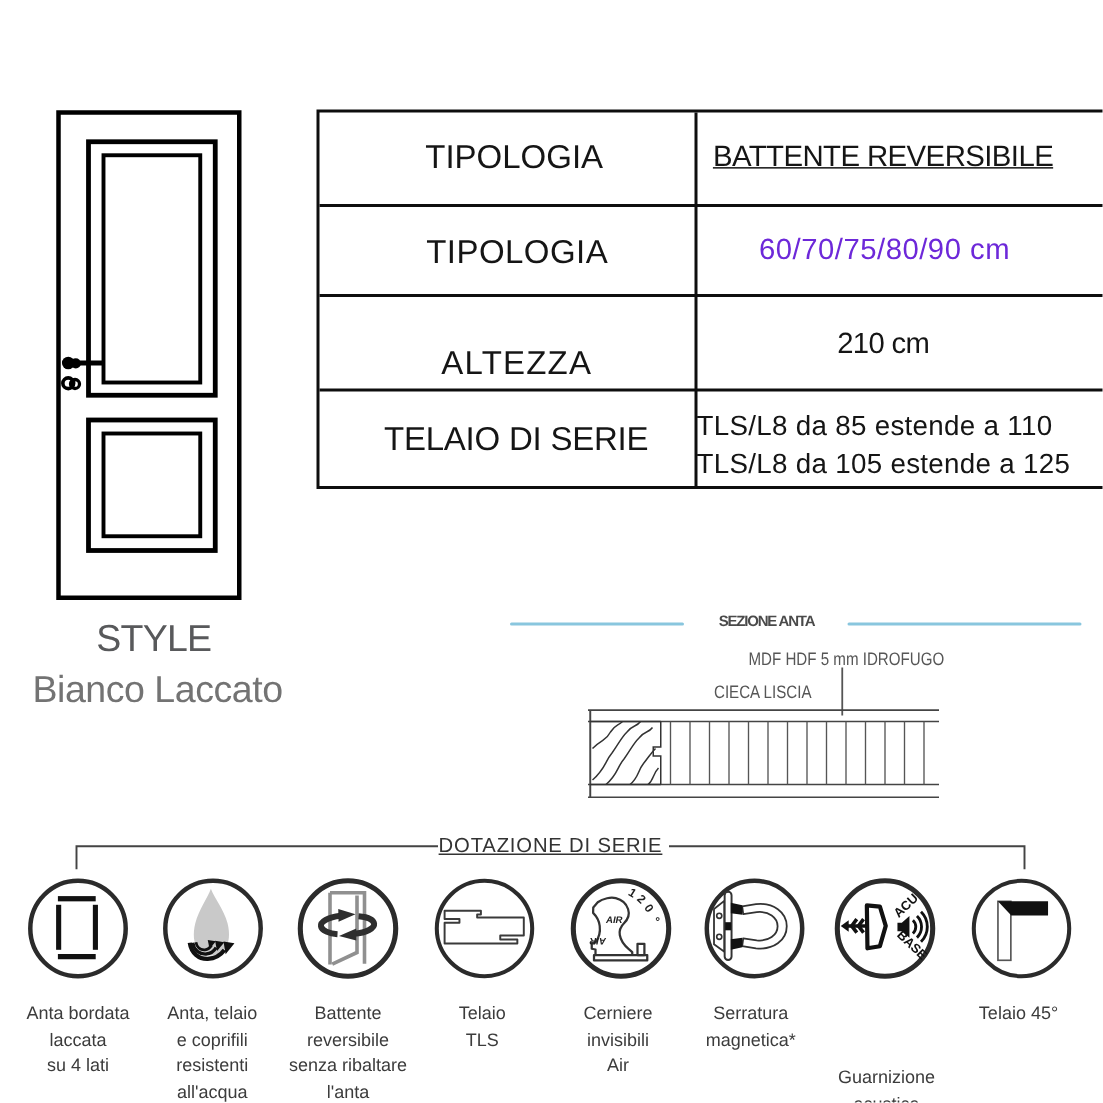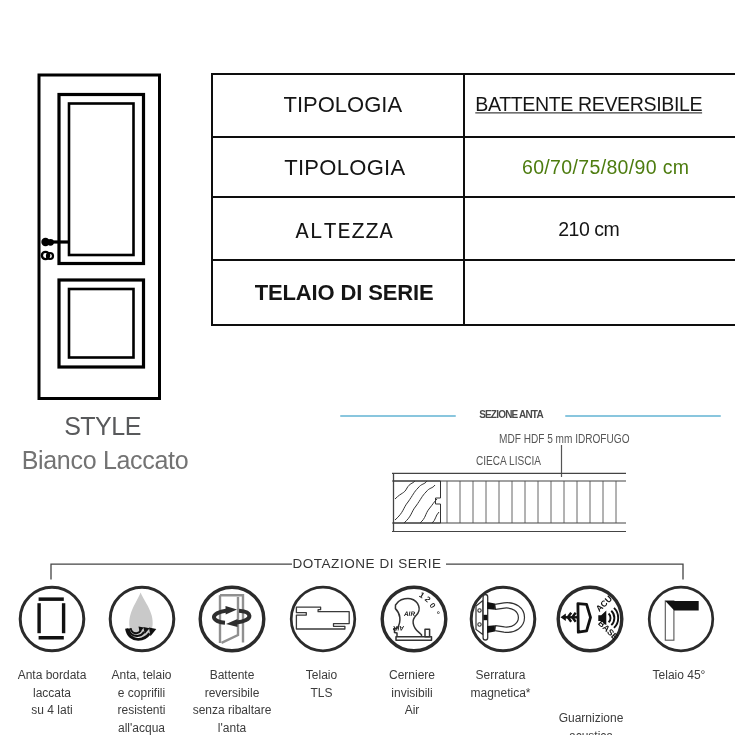--- a/index.html
+++ b/index.html
@@ -43,28 +43,29 @@
   <div style="position:absolute;left:0;top:183.65px;width:100%;height:2.5px;background:#0e0e0e;"></div>
 
   <div style="position:absolute;left:250.05px;top:0;width:2.5px;height:100%;background:#0e0e0e;"></div>
 
   <div class="lc" id="t1" style="position:absolute;left:0;top:0;width:250px;height:60.4px;display:flex;align-items:center;justify-content:center;transform:translate(5px,0);">TIPOLOGIA</div>
 
   <div id="t5" style="position:absolute;left:252.5px;top:0;width:252px;height:60.4px;display:flex;align-items:center;justify-content:center;font-size:19.6px;letter-spacing:-0.4px;color:#151515;transform:translate(-2.6px,-0.6px);text-decoration:underline;">BATTENTE REVERSIBILE</div>
 
   <div class="lc" id="t2" style="position:absolute;left:0;top:63px;width:250px;height:57.7px;display:flex;align-items:center;justify-content:center;letter-spacing:0.3px;transform:translate(7px,1px);">TIPOLOGIA</div>
 
-  <div id="t6" style="position:absolute;left:252.5px;top:63px;width:252px;height:57.7px;display:flex;align-items:center;justify-content:center;font-size:19.5px;letter-spacing:0.35px;color:#4d7c0f;transform:translate(-1.6px,0.5px);padding-left:16px;">60/70/75/80/90 cm</div>
-
-  <div class="lc" id="t3" style="position:absolute;left:0;top:124px;width:250px;height:60.5px;display:flex;align-items:center;justify-content:center;letter-spacing:0.8px;transform:translate(6.7px,2.5px);font-family:Liberation Mono, monospace;">ALTEZZA</div>
+  <div id="t6" style="position:absolute;left:252.5px;top:63px;width:252px;height:57.7px;display:flex;align-items:center;justify-content:center;font-size:19.5px;letter-spacing:0.35px;color:#6d28d9;transform:translate(-1.6px,0.5px);">60/70/75/80/90 cm</div>
+
+  <div class="lc" id="t3" style="position:absolute;left:0;top:135px;width:250px;height:60.5px;display:flex;align-items:center;justify-content:center;letter-spacing:0.8px;transform:translate(6.7px,2.5px);">ALTEZZA</div>
 
   <div id="t7" style="position:absolute;left:252.5px;top:123.2px;width:252px;height:60.5px;display:flex;align-items:center;justify-content:center;font-size:19.5px;letter-spacing:-0.45px;color:#151515;transform:translate(-2.5px,1.2px);">210 cm</div>
 
-  <div class="lc" id="t4" style="position:absolute;left:0;top:186.2px;width:250px;height:61.4px;display:flex;align-items:center;justify-content:center;letter-spacing:-0.15px;transform:translate(6.3px,0.75px);font-weight:bold;">TELAIO DI SERIE</div>
-
+  <div class="lc" id="t4" style="position:absolute;left:0;top:186.2px;width:250px;height:61.4px;display:flex;align-items:center;justify-content:center;letter-spacing:-0.15px;transform:translate(6.3px,0.75px);">TELAIO DI SERIE</div>
+
+  <div id="t8" style="position:absolute;left:251.5px;top:197.2px;font-size:18.5px;letter-spacing:0.2px;color:#151515;line-height:24.7px;white-space:nowrap;">TLS/L8 da 85 estende a 110<br>TLS/L8 da 105 estende a 125</div>
 </div>
 
 <div class="abs" id="style1" style="left:-1px;top:414px;width:207px;text-align:center;color:#58595b;font-size:25px;line-height:25px;letter-spacing:-0.5px;">STYLE</div>
 
 <div class="abs" id="style2" style="left:1.5px;top:446.9px;width:207px;text-align:center;color:#737373;font-size:25px;line-height:26px;letter-spacing:-0.3px;">Bianco Laccato</div>
 
 <div class="abs" style="left:340px;top:415px;width:116px;height:1.8px;background:#89c6de;border-radius:1px;"></div>
 
 <div class="abs" style="left:565px;top:415px;width:156px;height:1.8px;background:#89c6de;border-radius:1px;"></div>
 
@@ -115,21 +116,21 @@
     <line x1="213" y1="39" x2="213" y2="81"></line>
       <line x1="226" y1="39" x2="226" y2="81"></line>
   </g>
 </svg>
 
 <svg class="abs" style="left:45px;top:558px;" width="645" height="26" viewBox="0 0 645 26">
   <path d="M6,21.5 V6.2 H247" fill="none" stroke="#444" stroke-width="1.3"></path>
   <path d="M401,6.2 H638 V21.5" fill="none" stroke="#444" stroke-width="1.3"></path>
 </svg>
 
-<div class="abs" id="dot" style="left:267px;top:556.6px;width:200px;text-align:center;font-size:13.5px;line-height:14px;color:#333;letter-spacing:0.55px;">DOTAZIONE DI SERIE</div>
+<div class="abs" id="dot" style="left:267px;top:556.6px;width:200px;text-align:center;font-size:13.5px;line-height:14px;color:#333;letter-spacing:0.55px;text-decoration:underline;">DOTAZIONE DI SERIE</div>
 
 <svg class="abs" style="left:17px;top:584px;" width="70" height="70" viewBox="0 0 70 70">
   <circle cx="35" cy="35" r="31.8" fill="#fff" stroke="#2b2b2b" stroke-width="3"></circle>
   <rect x="21.6" y="13.4" width="25.2" height="3.5" fill="#111"></rect>
   <rect x="21.6" y="52" width="25.2" height="3.5" fill="#111"></rect>
   <rect x="20.4" y="19.2" width="3.4" height="30" fill="#111"></rect>
   <rect x="44.9" y="19.2" width="3.4" height="30" fill="#111"></rect>
 </svg>
 
 <svg class="abs" style="left:106.5px;top:584px;" width="70" height="70" viewBox="0 0 70 70">

